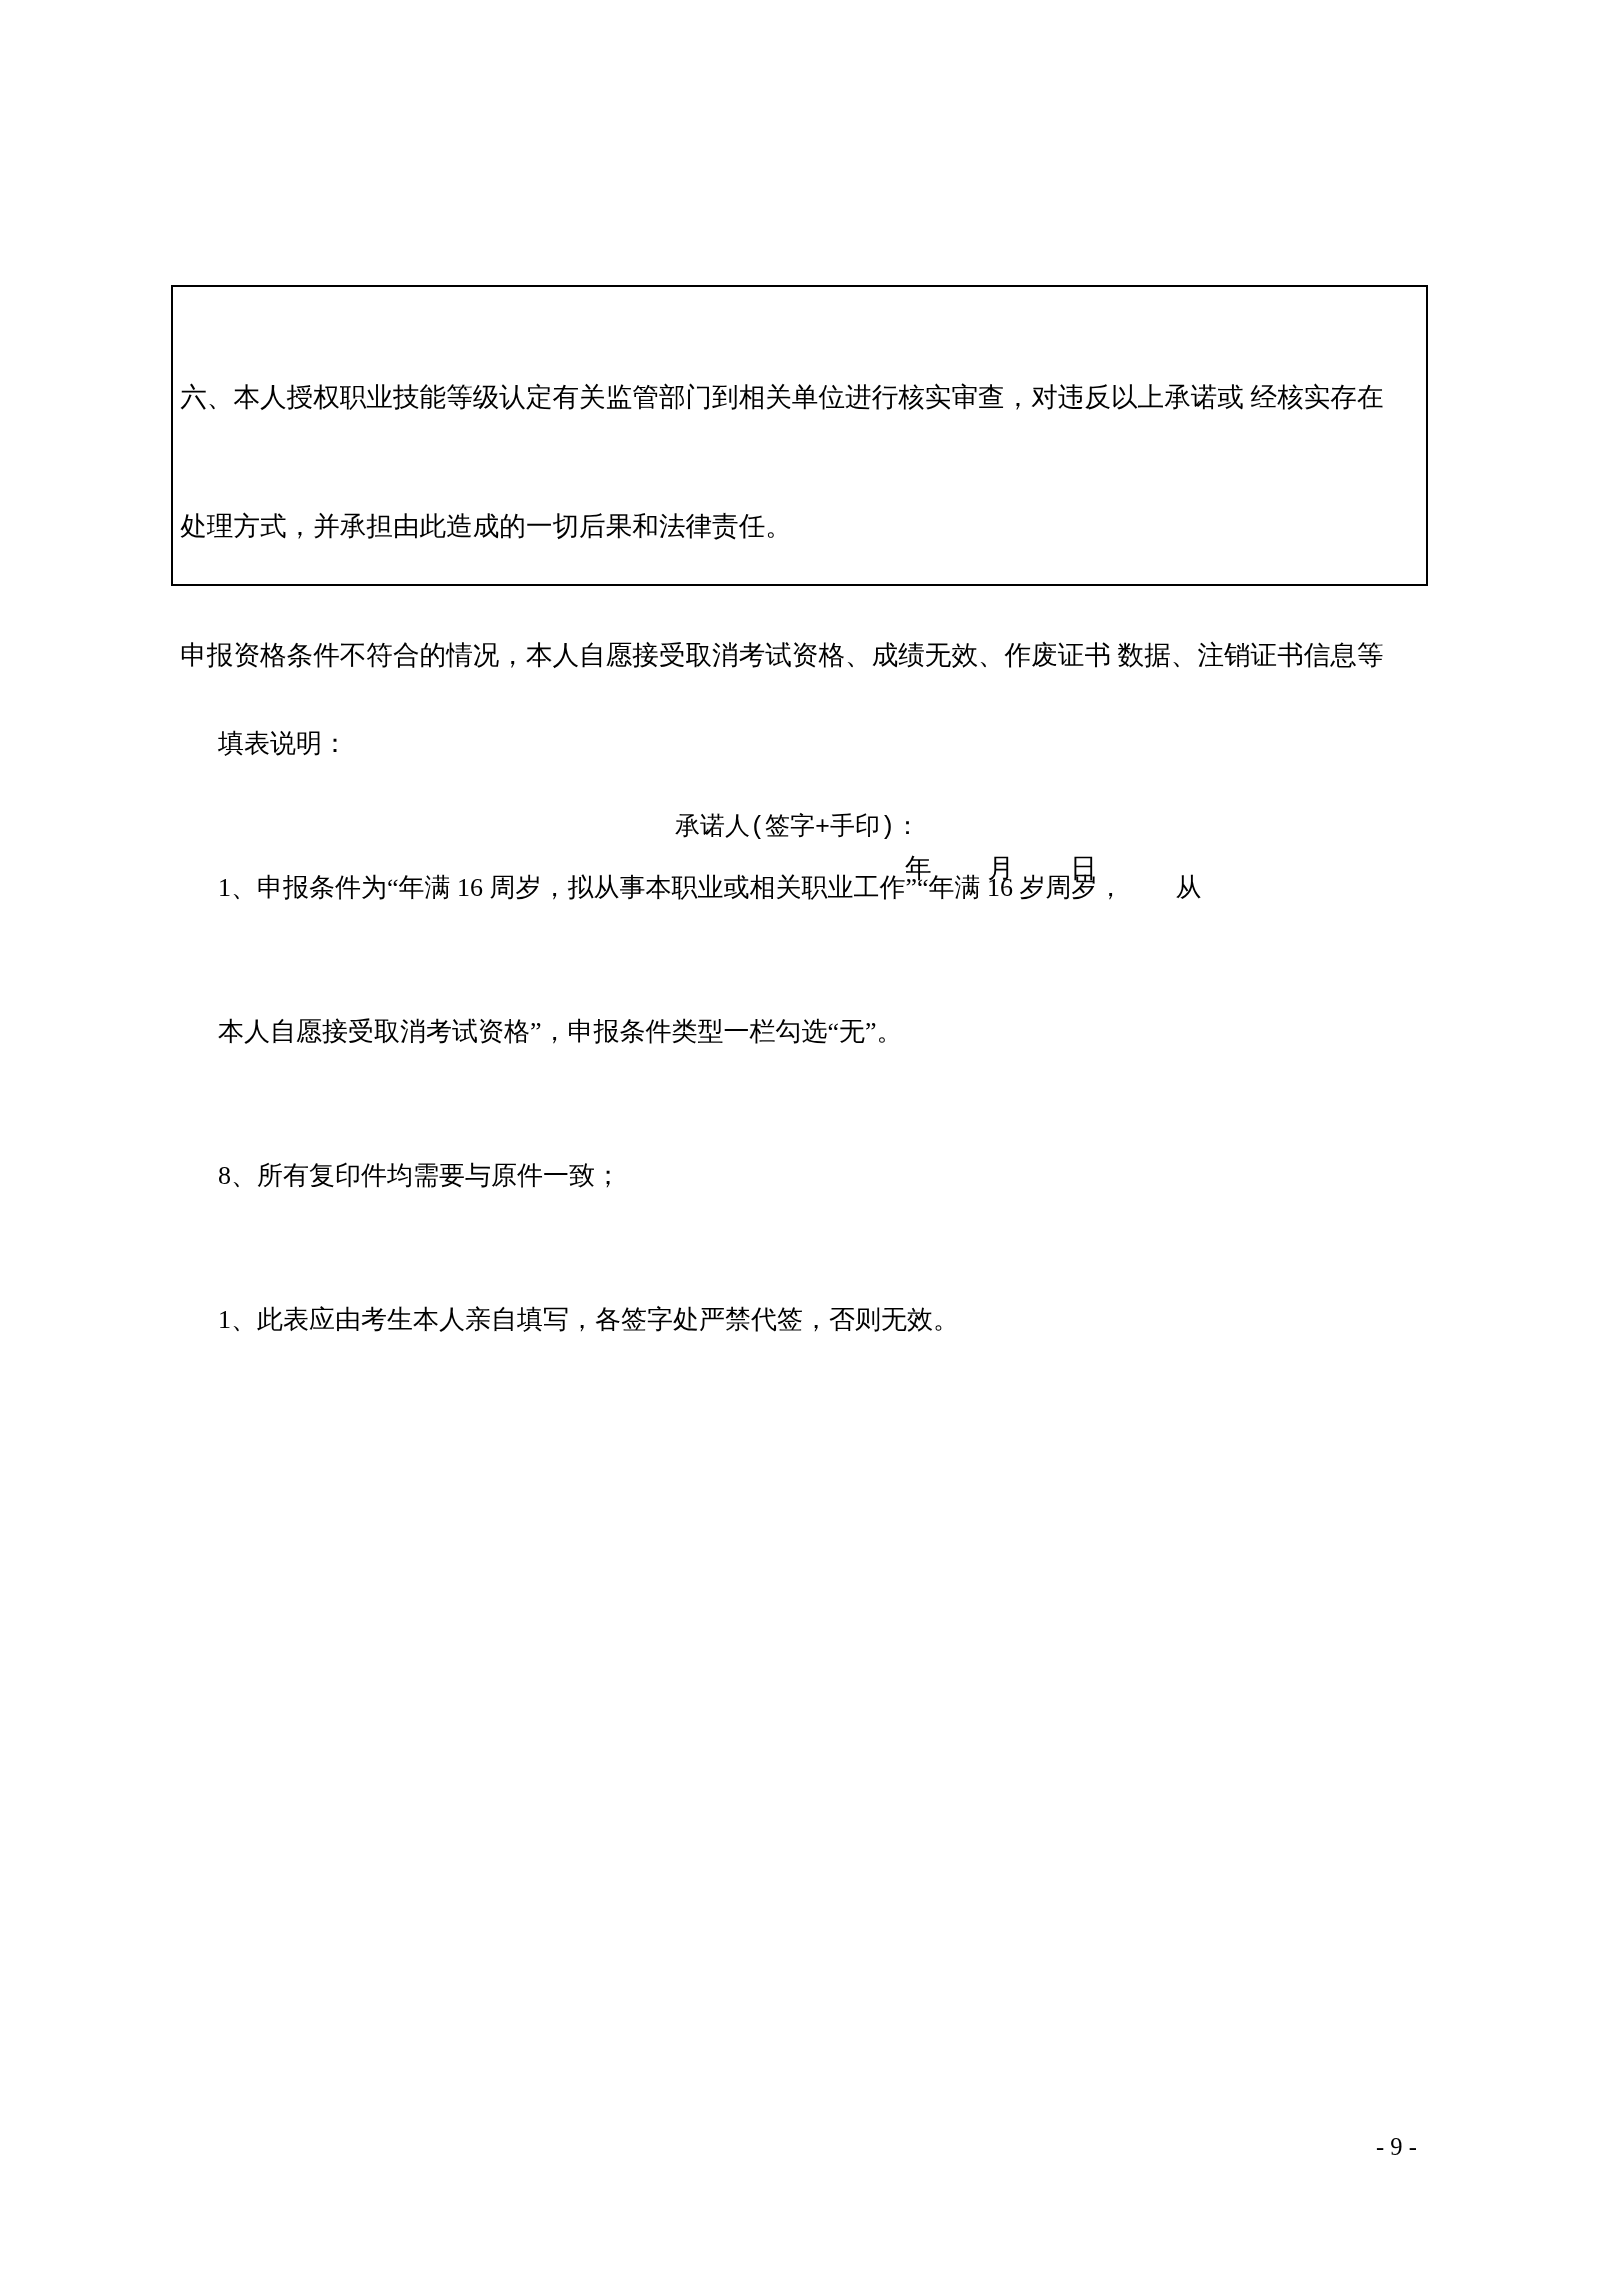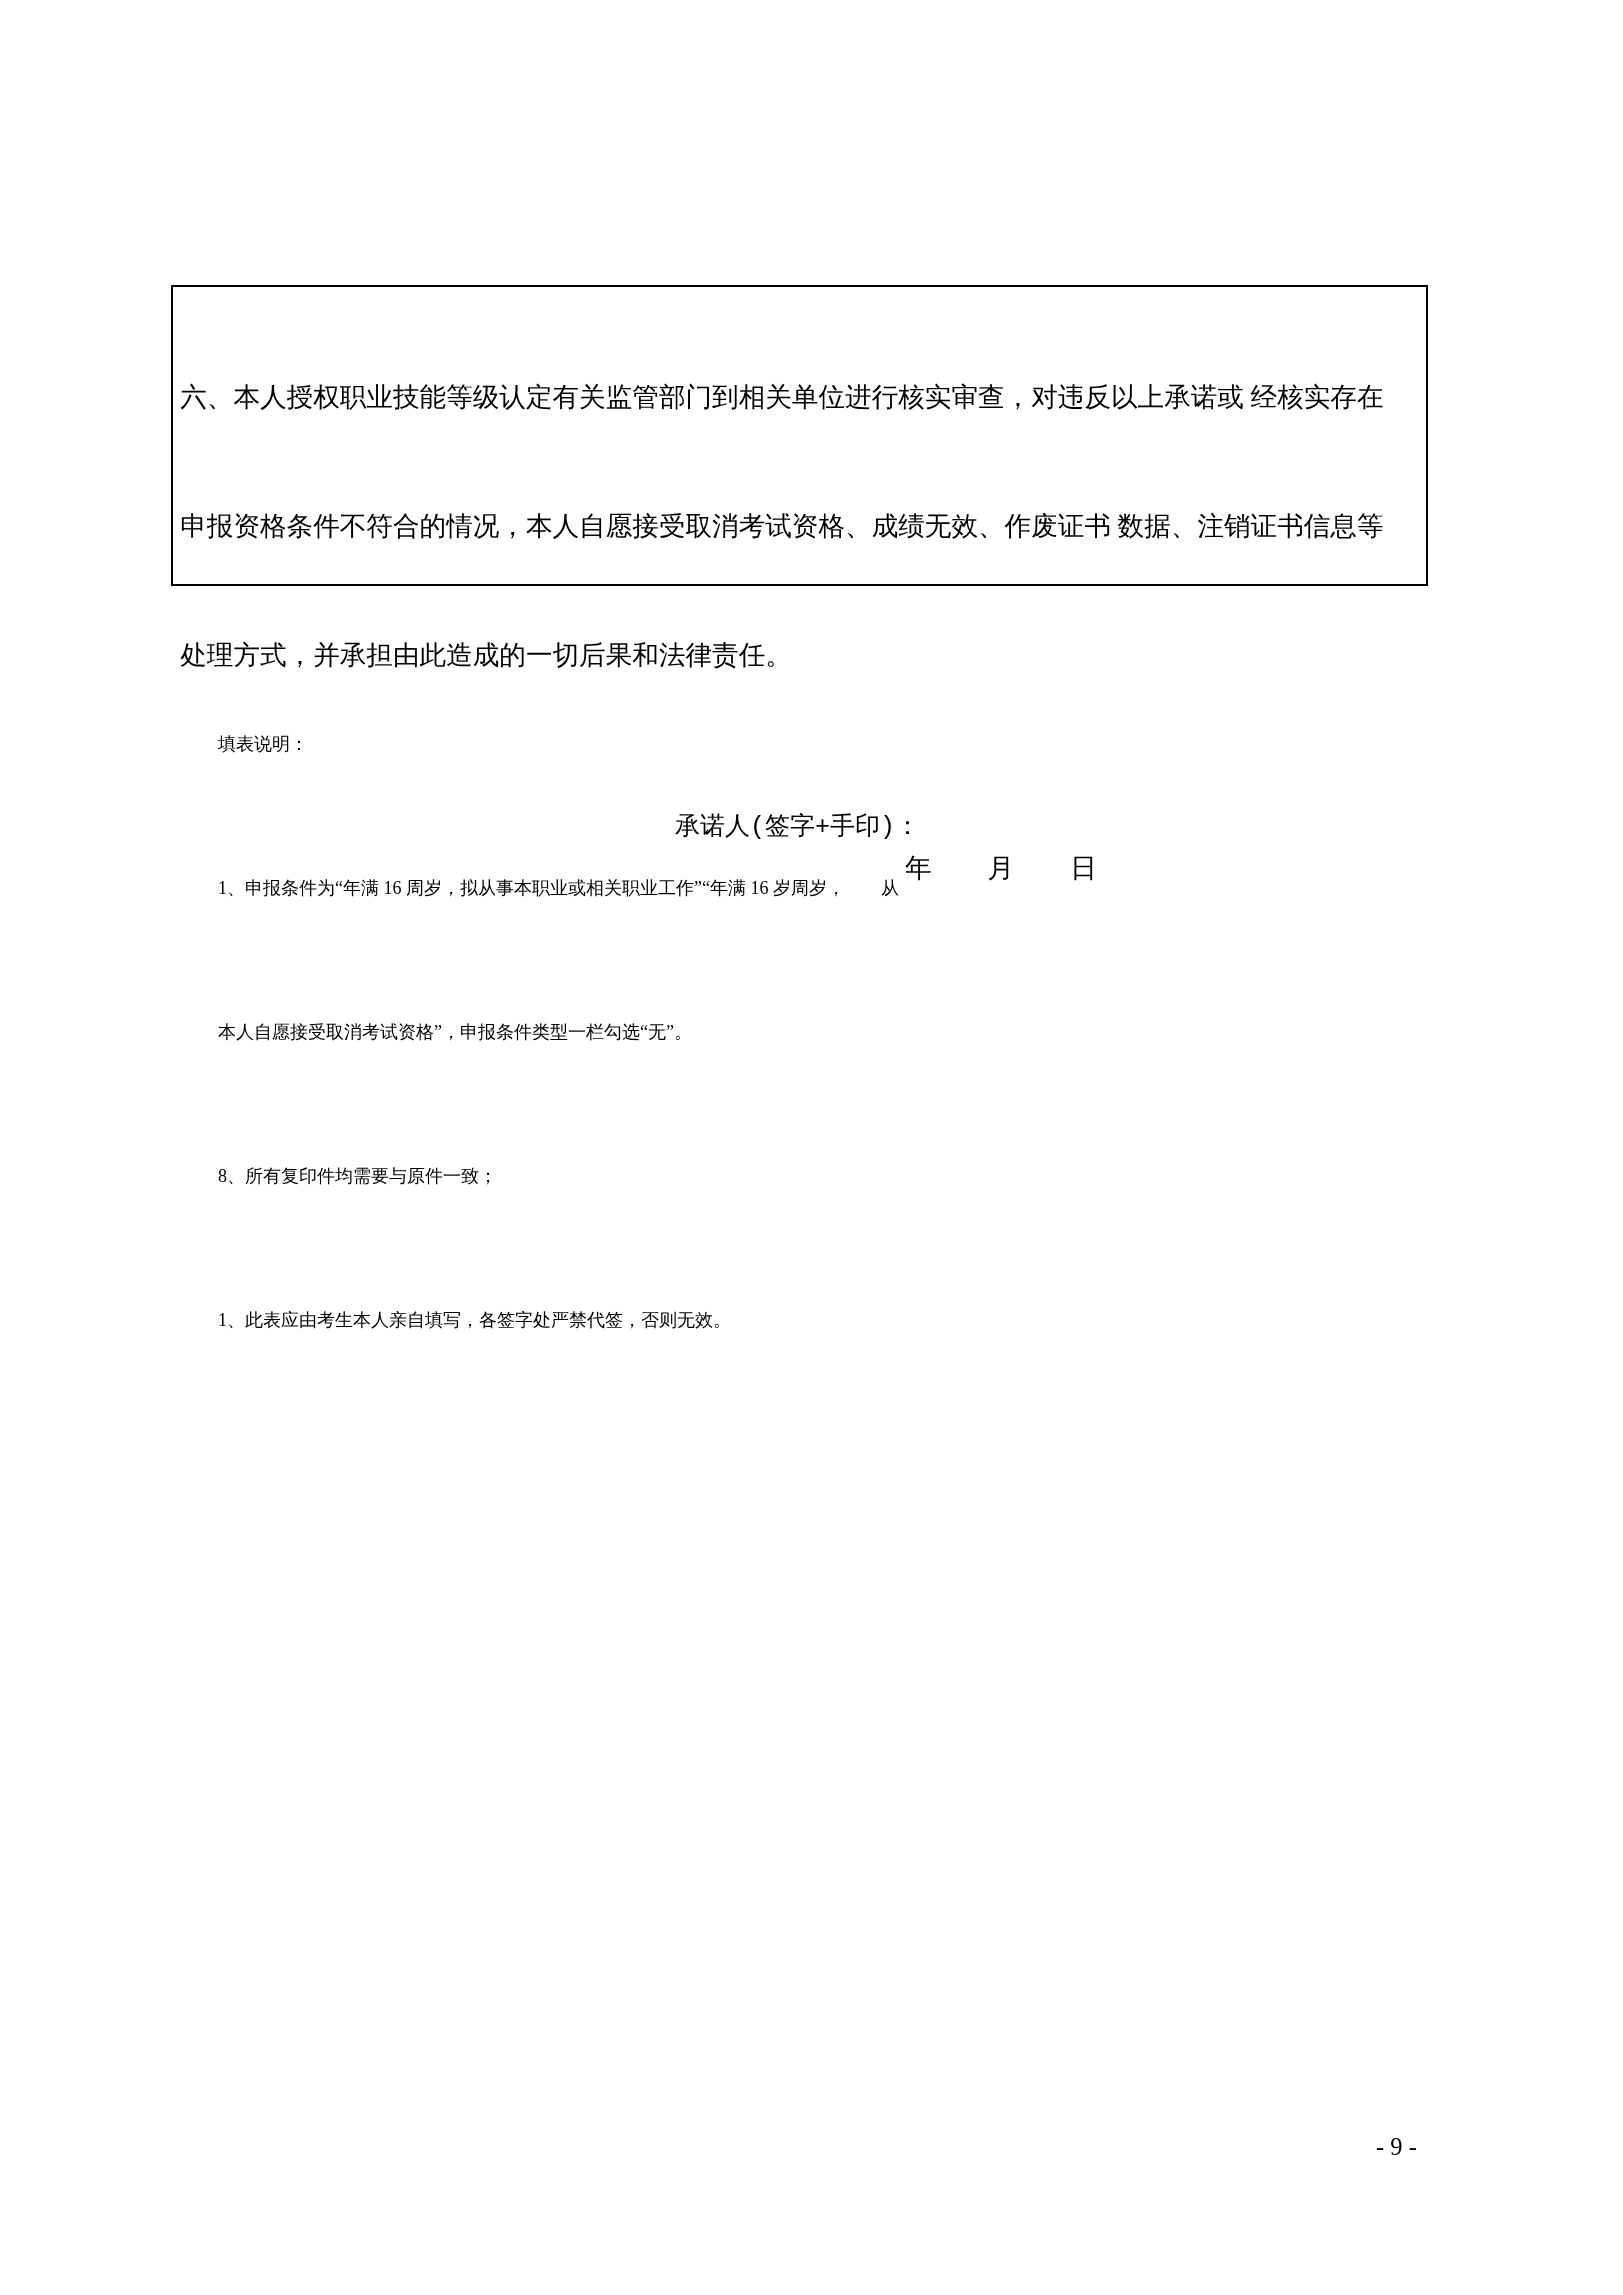--- a/index.html
+++ b/index.html
@@ -58,21 +58,21 @@
     line-height: 40px;
     display: flex;
     gap: 56px;
   }
 
   
   .instructions {
     position: absolute;
     left: 218px;
     top: 624px;
-    font-size: 18px;
+    font-size: 26px;
     line-height: 48px;
     white-space: pre;
   }
   .instr-line {
     height: 48px;
   }
   .instr-line.indent {
   }
 
   
@@ -86,22 +86,22 @@
   }
 </style>
 </head>
 <body>
 
 <div class="page">
 
   <div class="commitment-box">
     <div class="box-paragraph">
       <div class="para-line">六、本人授权职业技能等级认定有关监管部门到相关单位进行核实审查，对违反以上承诺或 经核实存在</div>
+      <div class="para-line">处理方式，并承担由此造成的一切后果和法律责任。</div>
       <div class="para-line">申报资格条件不符合的情况，本人自愿接受取消考试资格、成绩无效、作废证书 数据、注销证书信息等</div>
-      <div class="para-line">处理方式，并承担由此造成的一切后果和法律责任。</div>
     </div>
     <div class="signer-line">承诺人(签字+手印)：</div>
     <div class="date-line">
       <span>年</span>
       <span>月</span>
       <span>日</span>
     </div>
   </div>
 
   <div class="instructions">

